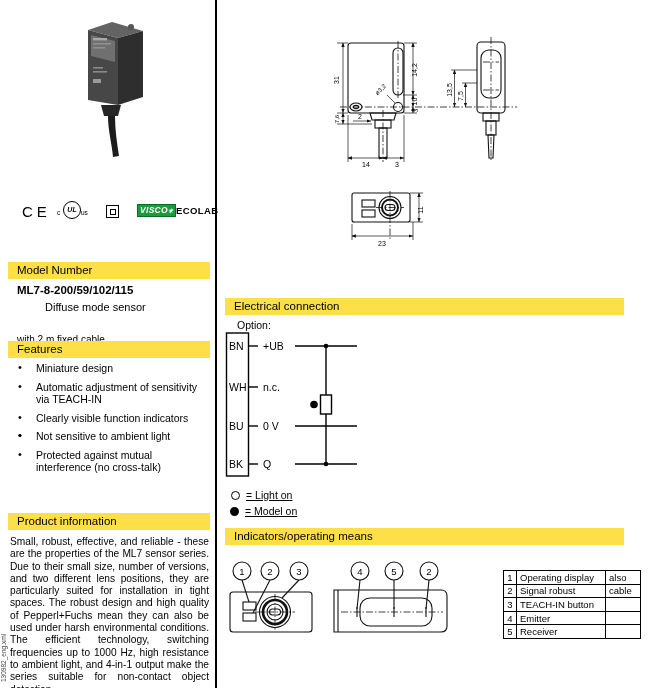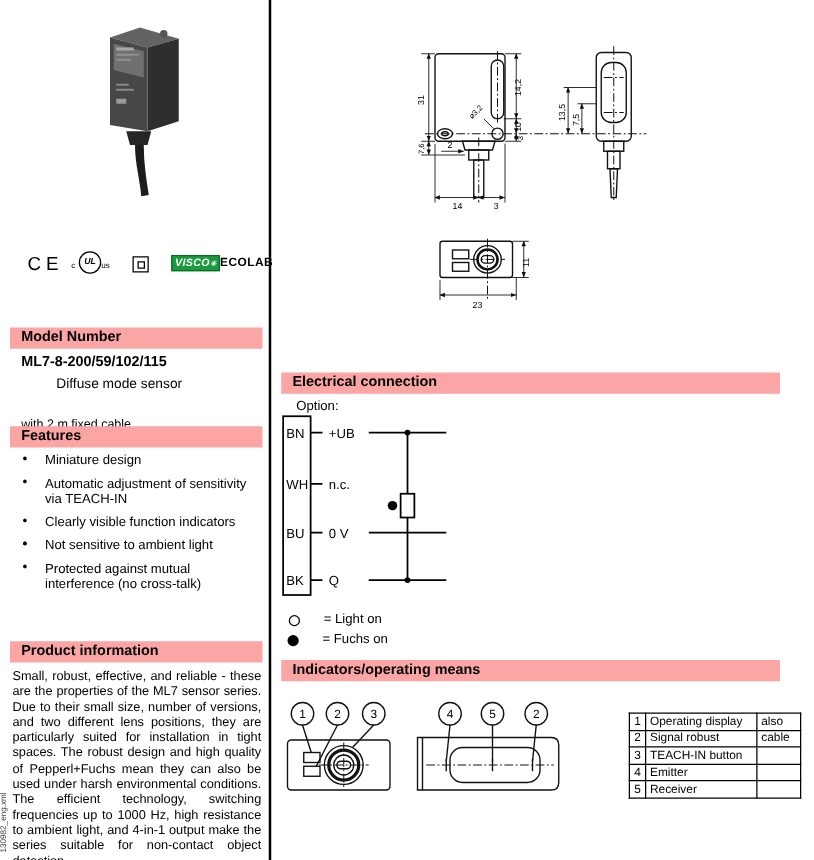--- a/index.html
+++ b/index.html
@@ -1,21 +1,21 @@
 <!DOCTYPE html>
 <html><head>
 <meta charset="utf-8">
 <style>
   html,body{margin:0;padding:0;background:#fff;}
   #page{position:relative;width:651px;height:688px;background:#fff;overflow:hidden;
         font-family:"Liberation Sans",sans-serif;color:#000;}
   .abs{position:absolute;}
   .divider{position:absolute;left:215px;top:0;width:2px;height:688px;background:#000;}
-  .bar{position:absolute;background:#fca5a5;height:17px;line-height:17px;
-       font-size:11.5px;font-weight:bold;padding-left:9px;box-sizing:border-box;}
+  .bar{position:absolute;background:#fde047;height:17px;line-height:17px;
+       font-size:11.5px;font-weight:normal;padding-left:9px;box-sizing:border-box;}
   .bar-l{left:8px;width:202px;}
   .bar-r{left:225px;width:399px;}
   .doc-ref{position:absolute;left:0px;top:592px;height:90px;width:10px;
            font-size:6.5px;color:#444;writing-mode:vertical-rl;transform:rotate(180deg);
            white-space:nowrap;}
   
   .model-number{position:absolute;left:17px;top:284px;font-size:11.5px;font-weight:bold;}
   .model-desc{position:absolute;left:17px;top:301px;font-size:11px;padding-left:28px;}
   .model-cable{position:absolute;left:17px;top:334px;font-size:10px;}
   ul.features{position:absolute;left:14px;top:362px;width:192px;margin:0;padding:0;list-style:none;}
@@ -33,21 +33,21 @@
              text-align:center;line-height:16px;}
   .cul .c{position:absolute;left:0px;top:9px;font-size:6.5px;}
   .cul .us{position:absolute;left:24px;top:9px;font-size:6.5px;}
   .sq{position:absolute;left:106px;top:5px;width:11px;height:11px;border:1.6px solid #000;}
   .sq .in{position:absolute;left:2.6px;top:2.6px;width:4px;height:4px;border:1.4px solid #000;}
   .visco{position:absolute;left:137px;top:4px;height:11px;background:#1a9c3c;border:1px solid #0d6b26;
          color:#fff;font-weight:bold;font-style:italic;font-size:8.5px;line-height:11px;
          padding:0 2px;letter-spacing:0.3px;}
   .ecolab{position:absolute;left:176px;top:5px;font-size:9.5px;font-weight:bold;letter-spacing:0.4px;}
   
-  .legend-row{position:absolute;display:flex;align-items:flex-end;gap:19px;font-size:10.5px;}
+  .legend-row{position:absolute;display:flex;align-items:center;gap:6px;font-size:10.5px;text-decoration:underline;}
   .circ-open{width:7px;height:7px;border:1.6px solid #000;border-radius:50%;}
   .circ-fill{width:9px;height:9px;background:#000;border-radius:50%;}
   .option-label{position:absolute;left:237px;top:319px;font-size:10.5px;}
   
   table.ind{position:absolute;left:503px;top:570px;border-collapse:collapse;
             font-size:9.5px;}
   table.ind td{border:1px solid #000;height:12.6px;padding:0 3px;white-space:nowrap;}
   table.ind td.n{width:8px;text-align:center;padding:0 2px;}
   table.ind td.l{width:82px;}
   table.ind td.v{width:28px;}
@@ -232,21 +232,21 @@
       <text x="38" y="137">Q</text>
     </g>
   </svg>
 
   <div class="legend-row" style="left:231px;top:489px;">
     <span class="circ-open"></span>
     <span>= Light on</span>
   </div>
   <div class="legend-row" style="left:230px;top:505px;">
     <span class="circ-fill"></span>
-    <span>= Fuchs on</span>
+    <span>= Model on</span>
   </div>
 
   <div class="bar bar-r" style="top:528px;">Indicators/operating means</div>
 
   <svg class="abs" style="left:225px;top:552px;" width="240" height="100" viewBox="0 0 240 100">
     <g stroke="#111" stroke-width="1.1" fill="none">
       <circle cx="17" cy="19" r="9"></circle>
         <circle cx="45" cy="19" r="9"></circle>
         <circle cx="74" cy="19" r="9"></circle>
       <circle cx="135" cy="19" r="9"></circle>

